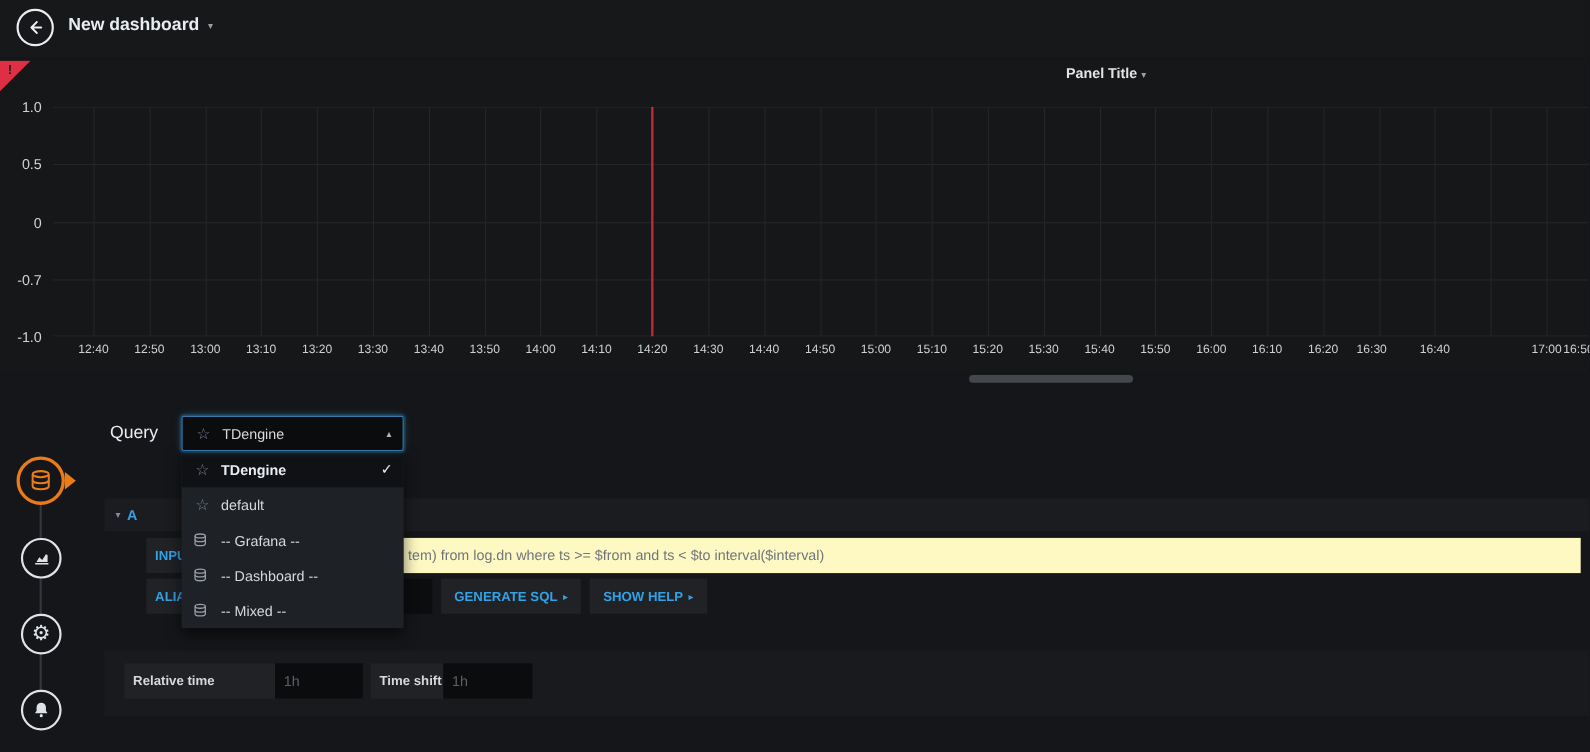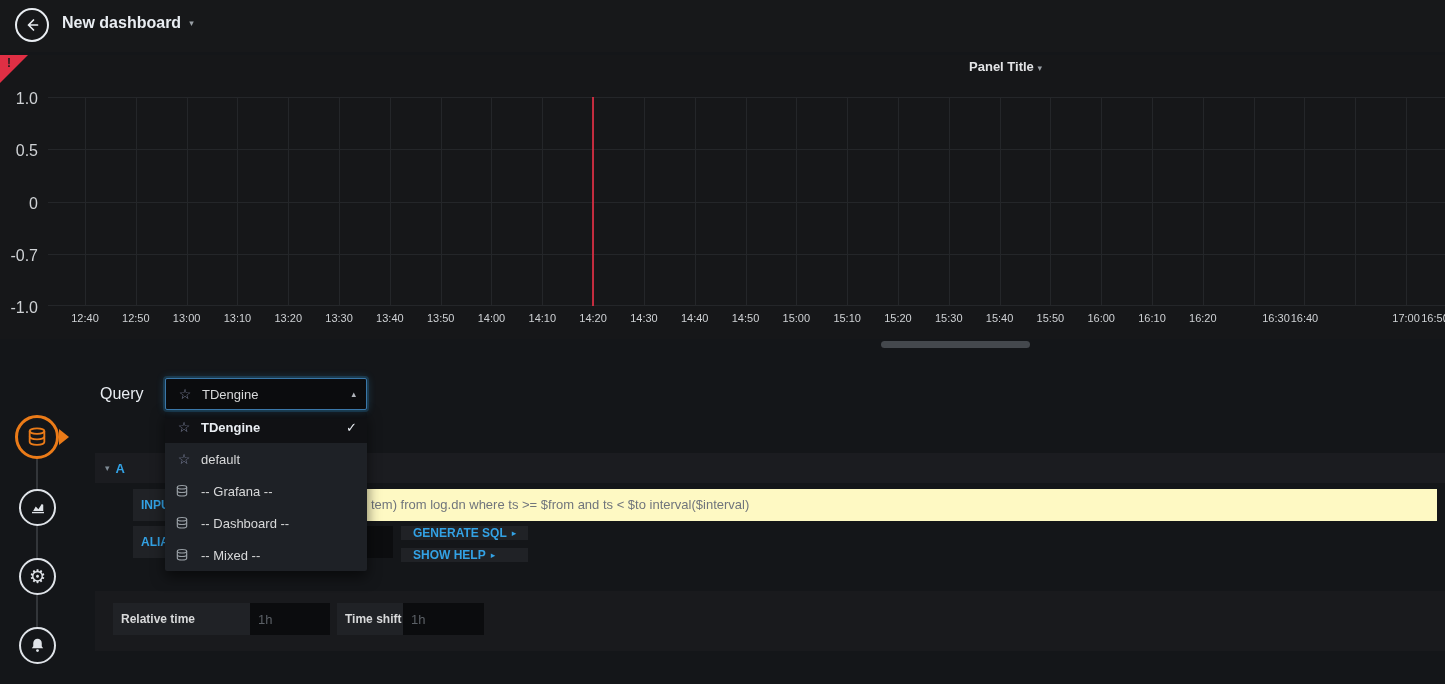--- a/index.html
+++ b/index.html
@@ -31,21 +31,21 @@
     background:#e02f44; clip-path:polygon(0 0,100% 0,0 100%); cursor:pointer;
   }
   .error-mark {
     position:absolute; left:7px; top:56px; font-size:12px; font-weight:700; color:#1b1c1e; z-index:2;
   }
   .panel-title {
     position:absolute; left:877px; top:59px; width:165px; text-align:right;
     font-size:13px; font-weight:700; color:#e3e4e6; cursor:pointer;
   }
   #y-labels { position:absolute; left:0; top:0; width:42px; height:340px; }
-  .ytick { position:absolute; right:4px; width:36px; text-align:right; font-size:16px; color:#cfd2d5; }
+  .ytick { position:absolute; right:4px; width:36px; text-align:right; font-size:13px; color:#cfd2d5; }
   #plot { position:absolute; left:48px; top:97px; width:1397px; height:209px; overflow:hidden; }
   .vline { position:absolute; top:0; width:1px; height:209px; background:#242629; }
   .hline { position:absolute; left:0; width:100%; height:1px; background:#242629; }
   .marker { position:absolute; top:0; width:2px; height:209px; opacity:0.85; }
   #x-labels { position:absolute; left:0; top:312px; width:1445px; height:16px; overflow:hidden; }
   .xtick { position:absolute; top:0; width:50px; text-align:center; font-size:11px; color:#cfd2d5; }
   .hscrollbar {
     position:absolute; left:881px; top:341px; width:149px; height:7px;
     background:#44484d; border-radius:4px; cursor:pointer;
   }
@@ -106,21 +106,21 @@
   .lb-alias    { left:133px; top:526px; width:76px; }
   .sql-input {
     position:absolute; left:210px; top:489px; width:1227px; height:32px;
     background:#fef9c3; color:#70757c; font-size:13px; line-height:32px;
     padding-left:161px; white-space:nowrap; overflow:hidden; cursor:text;
   }
   .alias-input {
     position:absolute; left:210px; top:526px; width:183px; height:32px;
     background:#0c0d0f; border:none; cursor:text;
   }
-  .btn-row { position:absolute; left:401px; top:526px; height:32px; display:flex; gap:8px;flex-direction:column; }
+  .btn-row { position:absolute; left:401px; top:526px; height:32px; display:flex; gap:8px; }
   .btn {
     background:#202226; color:#33a2e5; font-weight:700; font-size:12px;
     display:flex; align-items:center; gap:5px; padding:0 12px; cursor:pointer; border:none;
     font-family:inherit;
   }
   .btn .caret-r { font-size:9px; }
 
   .time-band { position:absolute; left:95px; top:591px; width:1350px; height:60px; background:#191a1d; }
   .time-label {
     position:absolute; height:32px; background:#202226; color:#d8d9da;
@@ -223,21 +223,21 @@
       <span class="xtick" style="left: 720.53px;">14:50</span>
       <span class="xtick" style="left: 771.34px;">15:00</span>
       <span class="xtick" style="left: 822.15px;">15:10</span>
       <span class="xtick" style="left: 872.96px; text-align: center;">15:20</span>
       <span class="xtick" style="left: 923.77px;">15:30</span>
       <span class="xtick" style="left: 974.58px;">15:40</span>
       <span class="xtick" style="left: 1025.39px;">15:50</span>
       <span class="xtick" style="left: 1076.2px;">16:00</span>
       <span class="xtick" style="left: 1127.01px;">16:10</span>
       <span class="xtick" style="left: 1177.82px;">16:20</span>
-      <span class="xtick" style="left: 1251px;">16:30</span>
+      <span class="xtick" style="left: 1222px;">16:30</span>
       <span class="xtick" style="left: 1279.44px;">16:40</span>
       <span class="xtick" style="left: 1410px;">16:50</span>
       <span class="xtick" style="left: 1381.06px;">17:00</span>
       <span class="xtick" style="left: 1431.87px;">17:10</span>
     </div>
   <div class="hscrollbar"></div>
 
   <div class="rail-line"></div>
   <div class="tab-active">
     <svg width="22" height="22" viewBox="0 0 24 24" fill="none" stroke="#eb7b18" stroke-width="2">

